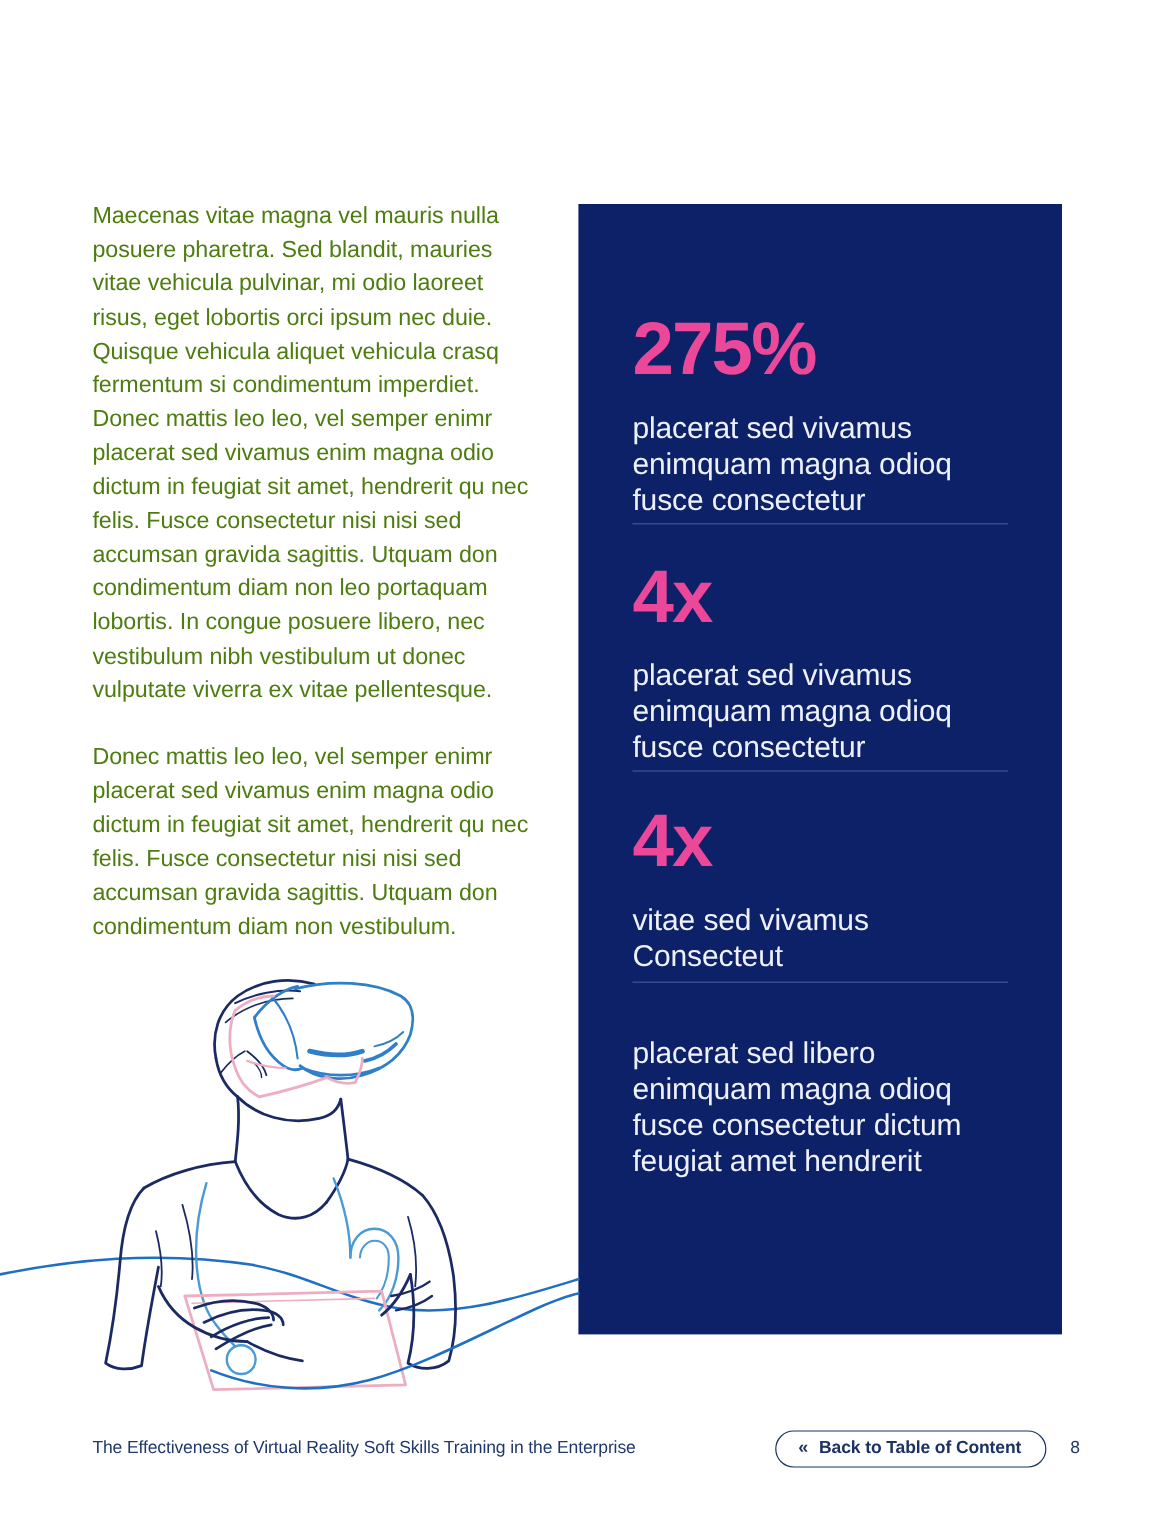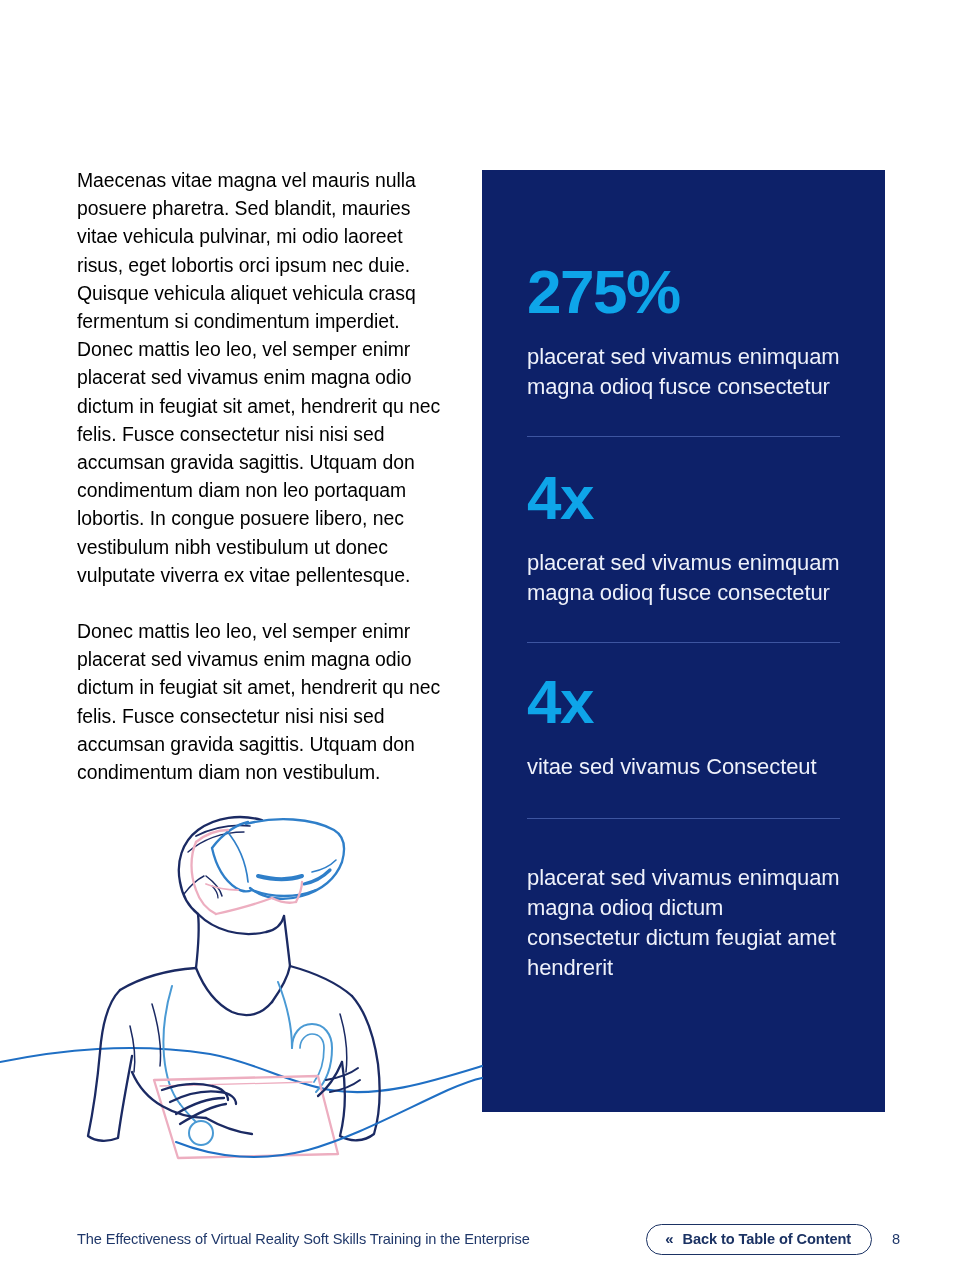--- a/index.html
+++ b/index.html
@@ -26,21 +26,21 @@
   .body-col {
     position: absolute;
     left: 77px;
     top: 166px;
     width: 372px;
   }
   .body-par {
     margin: 0;
     font-size: 19.4px;
     line-height: 28.2px;
-    color: #000000;
+    color: #4d7c0f;
     letter-spacing: -0.05px;
   }
   .body-par + .body-par {
     margin-top: 28px;
   }
 
   
   .stats-panel {
     position: absolute;
     left: 482px;
@@ -56,30 +56,30 @@
     left: 45px;
     right: 45px;
   }
   .stat-b1 { top: 90px; }
   .stat-b2 { top: 296px; }
   .stat-b3 { top: 500px; }
   .stat-b4 { top: 675px; }
 
   .stat-value {
     margin: 0;
-    color: #0ea5e9;
+    color: #ec4899;
     font-weight: 700;
     font-size: 62px;
     line-height: 64px;
     letter-spacing: -1.5px;
   }
   .stat-desc {
     margin: 18px 0 0 0;
     color: #eef1fa;
-    font-size: 22px;
+    font-size: 25px;
     line-height: 30px;
     letter-spacing: -0.1px;
     font-weight: 400;
   }
 
   .stat-divider {
     position: absolute;
     left: 45px;
     width: 313px;
     height: 1px;
@@ -96,21 +96,21 @@
     top: 790px;
     width: 500px;
     height: 370px;
   }
 
   
   .footer {
     position: absolute;
     left: 77px;
     right: 60px;
-    top: 1223px;
+    top: 1191px;
     height: 32px;
     display: flex;
     align-items: center;
   }
   .footer-title {
     font-size: 14.6px;
     color: #20386a;
     letter-spacing: -0.1px;
     white-space: nowrap;
   }
@@ -179,21 +179,21 @@
     <div class="stat-divider div-2"></div>
 
     <div class="stat-block stat-b3">
       <p class="stat-value">4x</p>
       <p class="stat-desc">vitae sed vivamus Consecteut</p>
     </div>
 
     <div class="stat-divider div-3"></div>
 
     <div class="stat-block stat-b4">
-      <p class="stat-desc">placerat sed vivamus enimquam magna odioq dictum consectetur dictum feugiat amet hendrerit</p>
+      <p class="stat-desc">placerat sed libero enimquam magna odioq fusce consectetur dictum feugiat amet hendrerit</p>
     </div>
 
   </div>
 
   <div class="illustration">
     <svg width="500" height="370" viewBox="0 0 500 370" fill="none" xmlns="http://www.w3.org/2000/svg">
       <g stroke-linecap="round" stroke-linejoin="round" fill="none">
 
         <path d="M0 272 C 60 260, 130 252, 210 264 C 255 272, 285 292, 330 300
                  C 380 308, 430 292, 482 276" stroke="#1f6fc4" stroke-width="2.1"></path>

